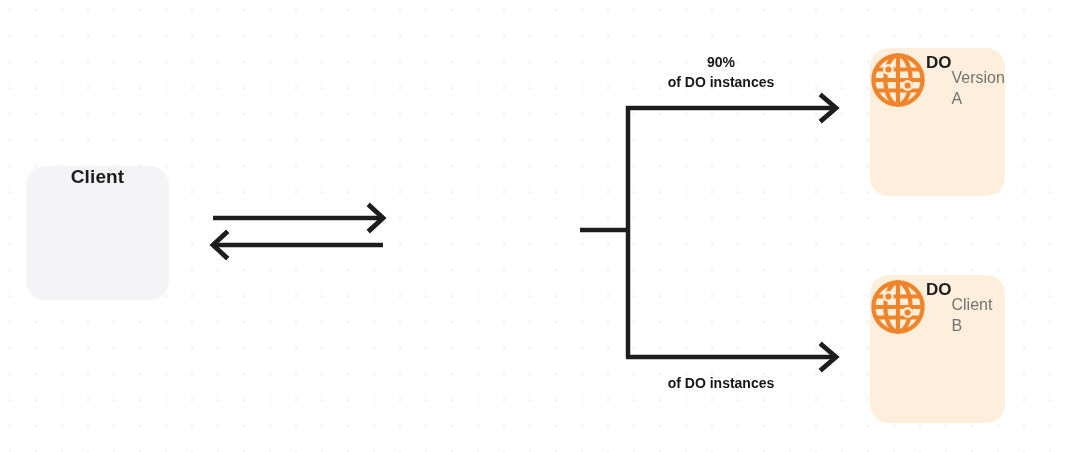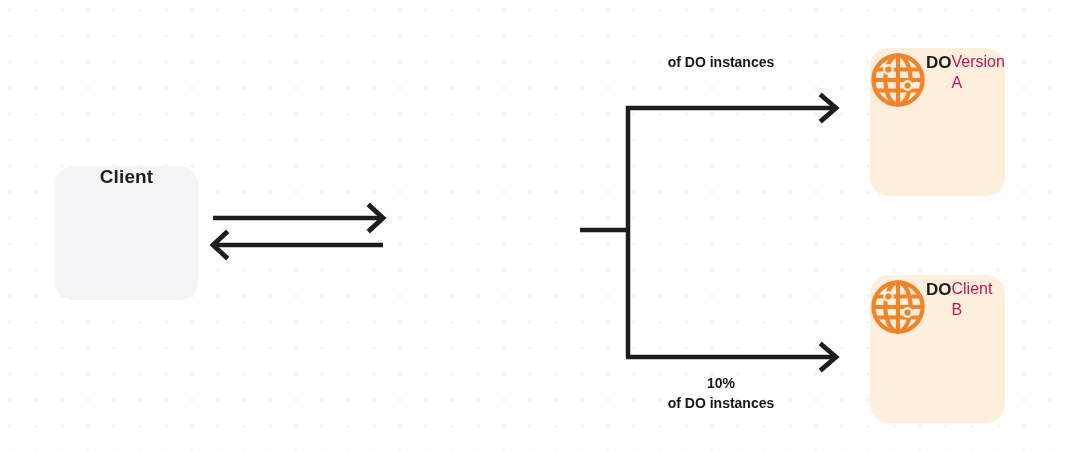--- a/index.html
+++ b/index.html
@@ -27,21 +27,21 @@
   
   .node {
     position: absolute;
     border-radius: 19px;
     display: flex;
     align-items: flex-start;
     justify-content: center;
     box-sizing: border-box;
   }
   .node-client {
-    left: 55px;
+    left: 26px;
     top: 166px;
     width: 143px;
     height: 134px;
     background: #f4f4f6;
   }
   .node-worker {
     left: 408px;
     top: 166px;
     width: 137px;
     height: 134px;
@@ -67,23 +67,23 @@
   }
   .node-title-sm {
     font-size: 17px;
     font-weight: bold;
     color: #1d1d1d;
     line-height: 1.25;
   }
   .node-sub {
     font-size: 16px;
     font-weight: normal;
-    color: #be185d;
+    color: #737373;
     line-height: 1.3;
-    margin-top: 0;
+    margin-top: 16px;
   }
   .icon-wrap {
     display: block;
     line-height: 0;
   }
   .worker-icon-wrap { margin-bottom: 16px; }
   .do-icon-wrap { margin-bottom: 13px; }
 
   
   #wires {
@@ -141,25 +141,25 @@
 
     <g stroke="#1d1d20" stroke-width="4.8" fill="none" stroke-linecap="square" stroke-linejoin="miter">
       <polyline points="370,206 383,218 370,230"></polyline>
       <polyline points="226,233 213,245 226,257"></polyline>
       <polyline points="822,96 836,108 822,120"></polyline>
       <polyline points="822,345 836,357 822,369"></polyline>
     </g>
   </svg>
 
   <div class="edge-label label-top">
+    <span class="pct">90%</span>
     <span class="sub">of DO instances</span>
   </div>
 
   <div class="edge-label label-bottom">
-    <span class="pct">10%</span>
     <span class="sub">of DO instances</span>
   </div>
 
   <div class="node node-client">
     <span class="node-title">Client</span>
   </div>
 
 
   <div class="node node-do node-do-a">
     <span class="icon-wrap do-icon-wrap">

